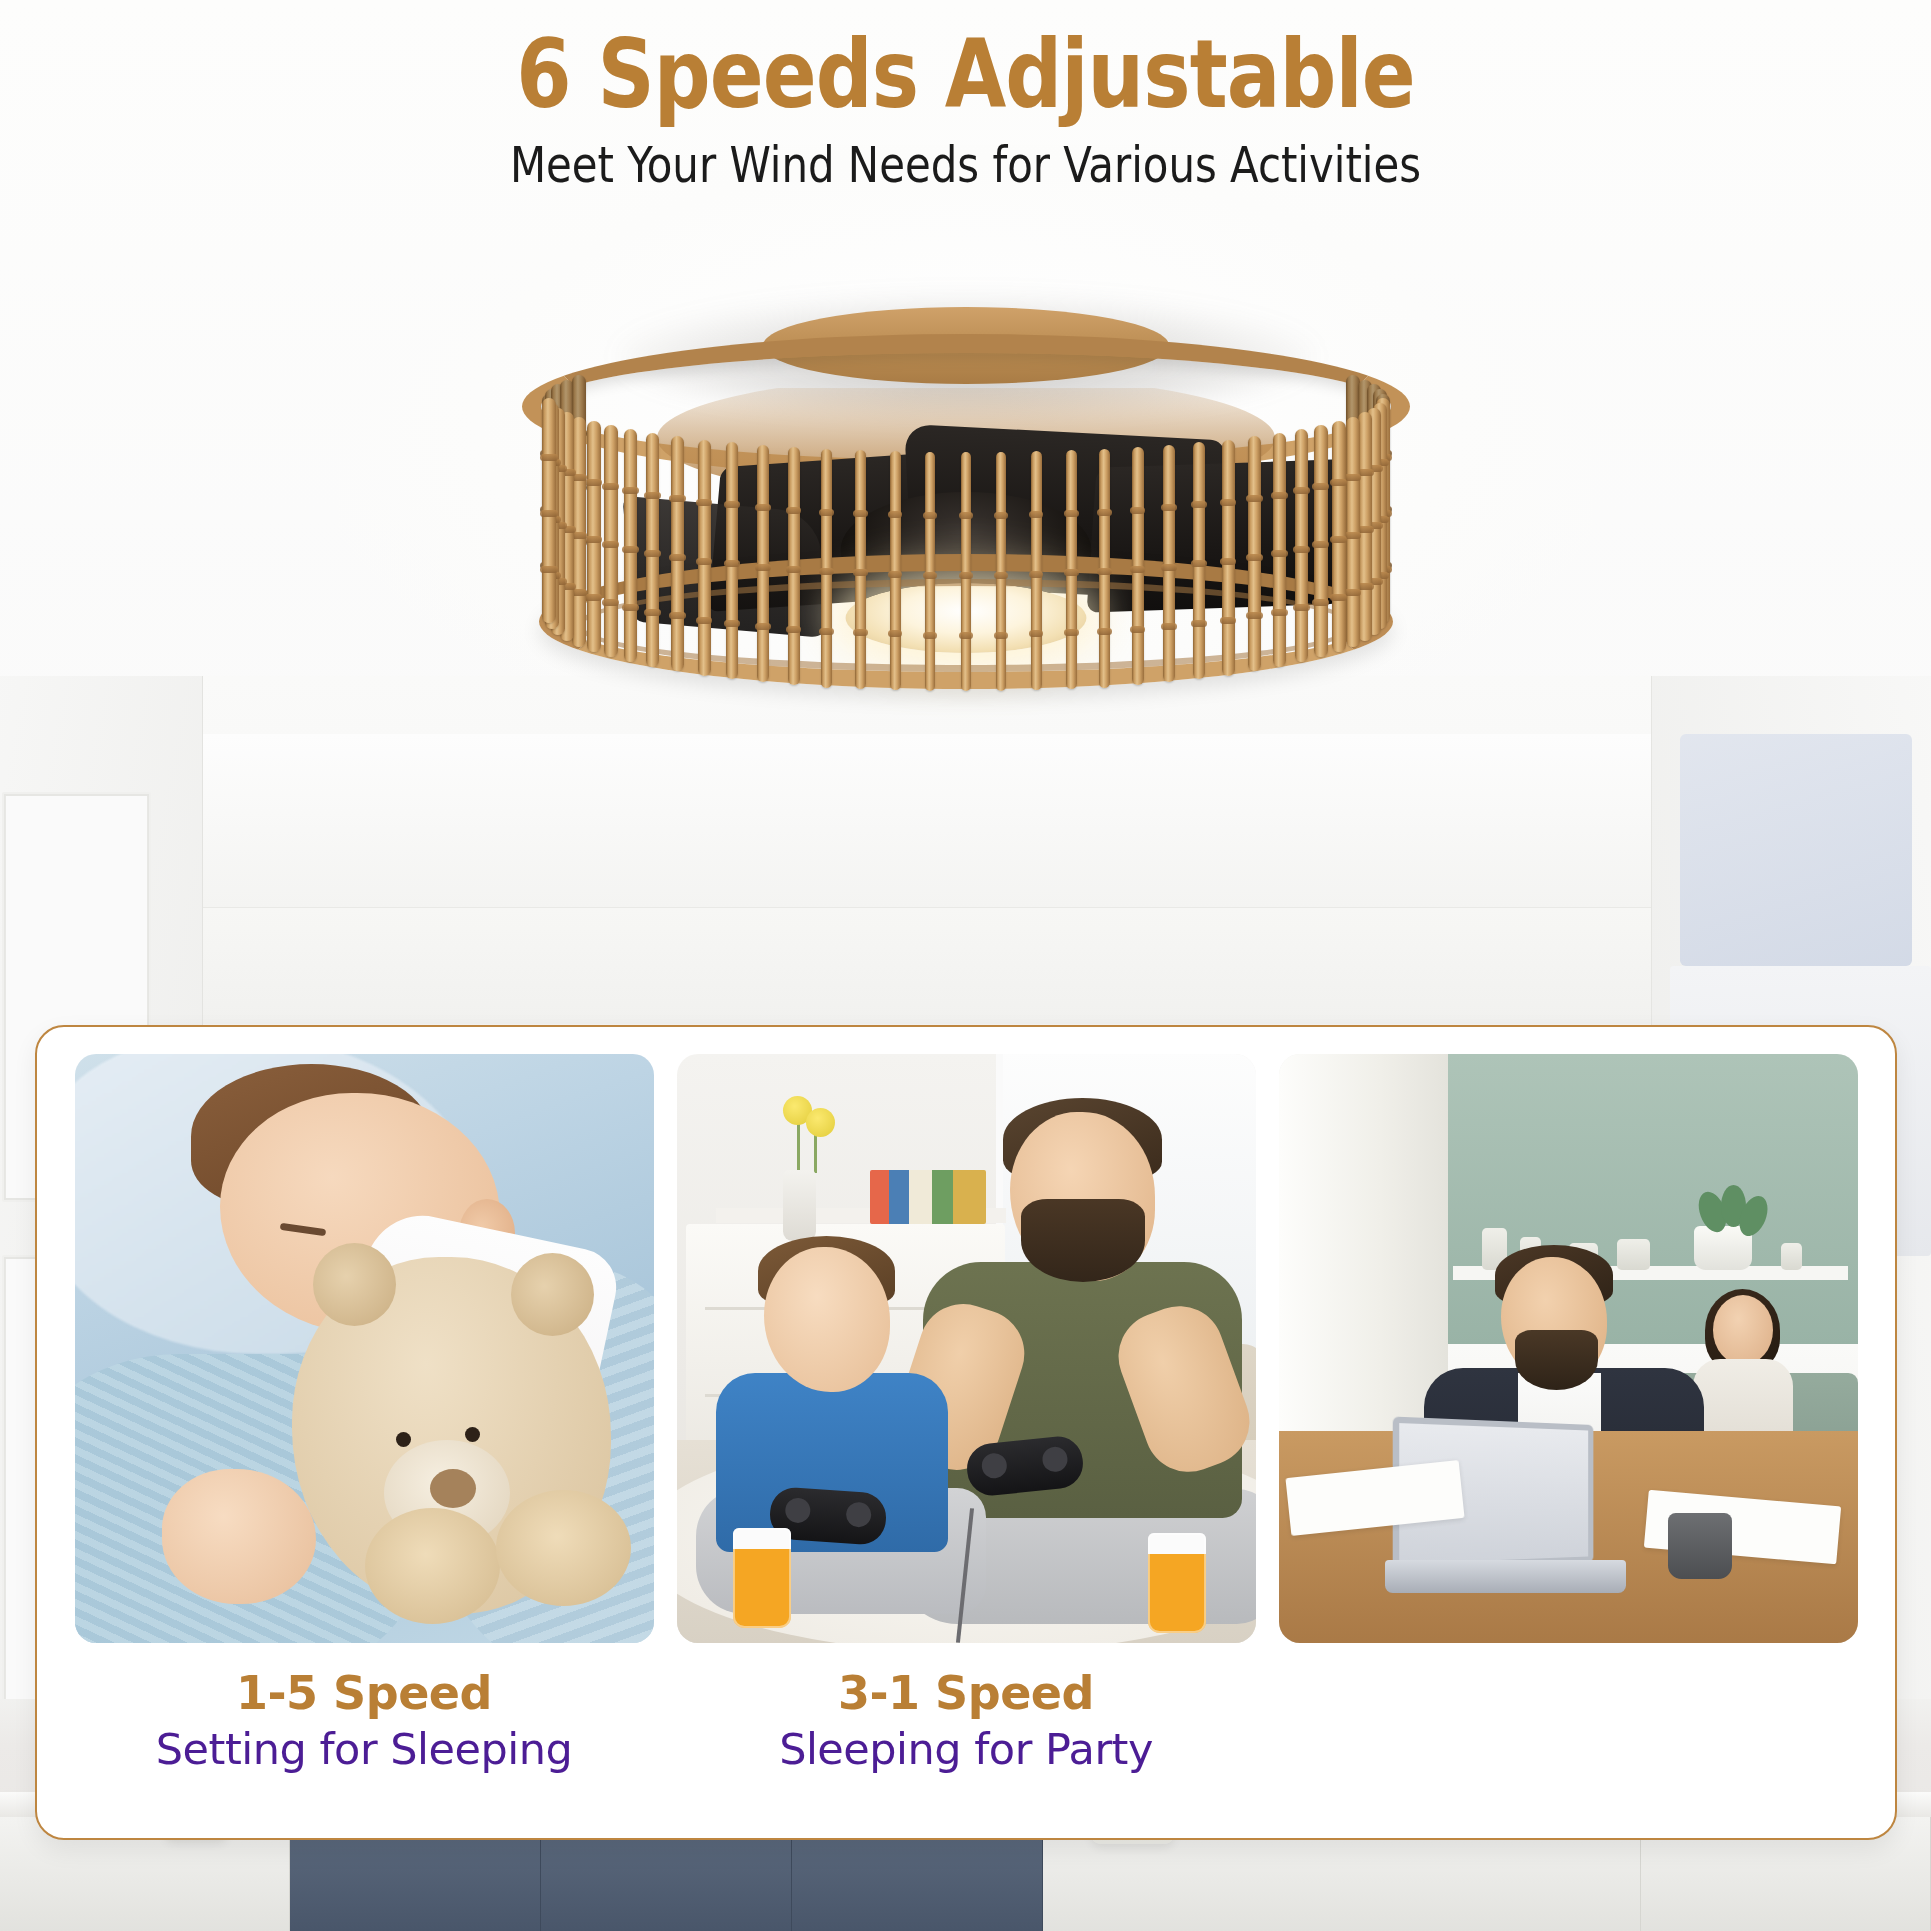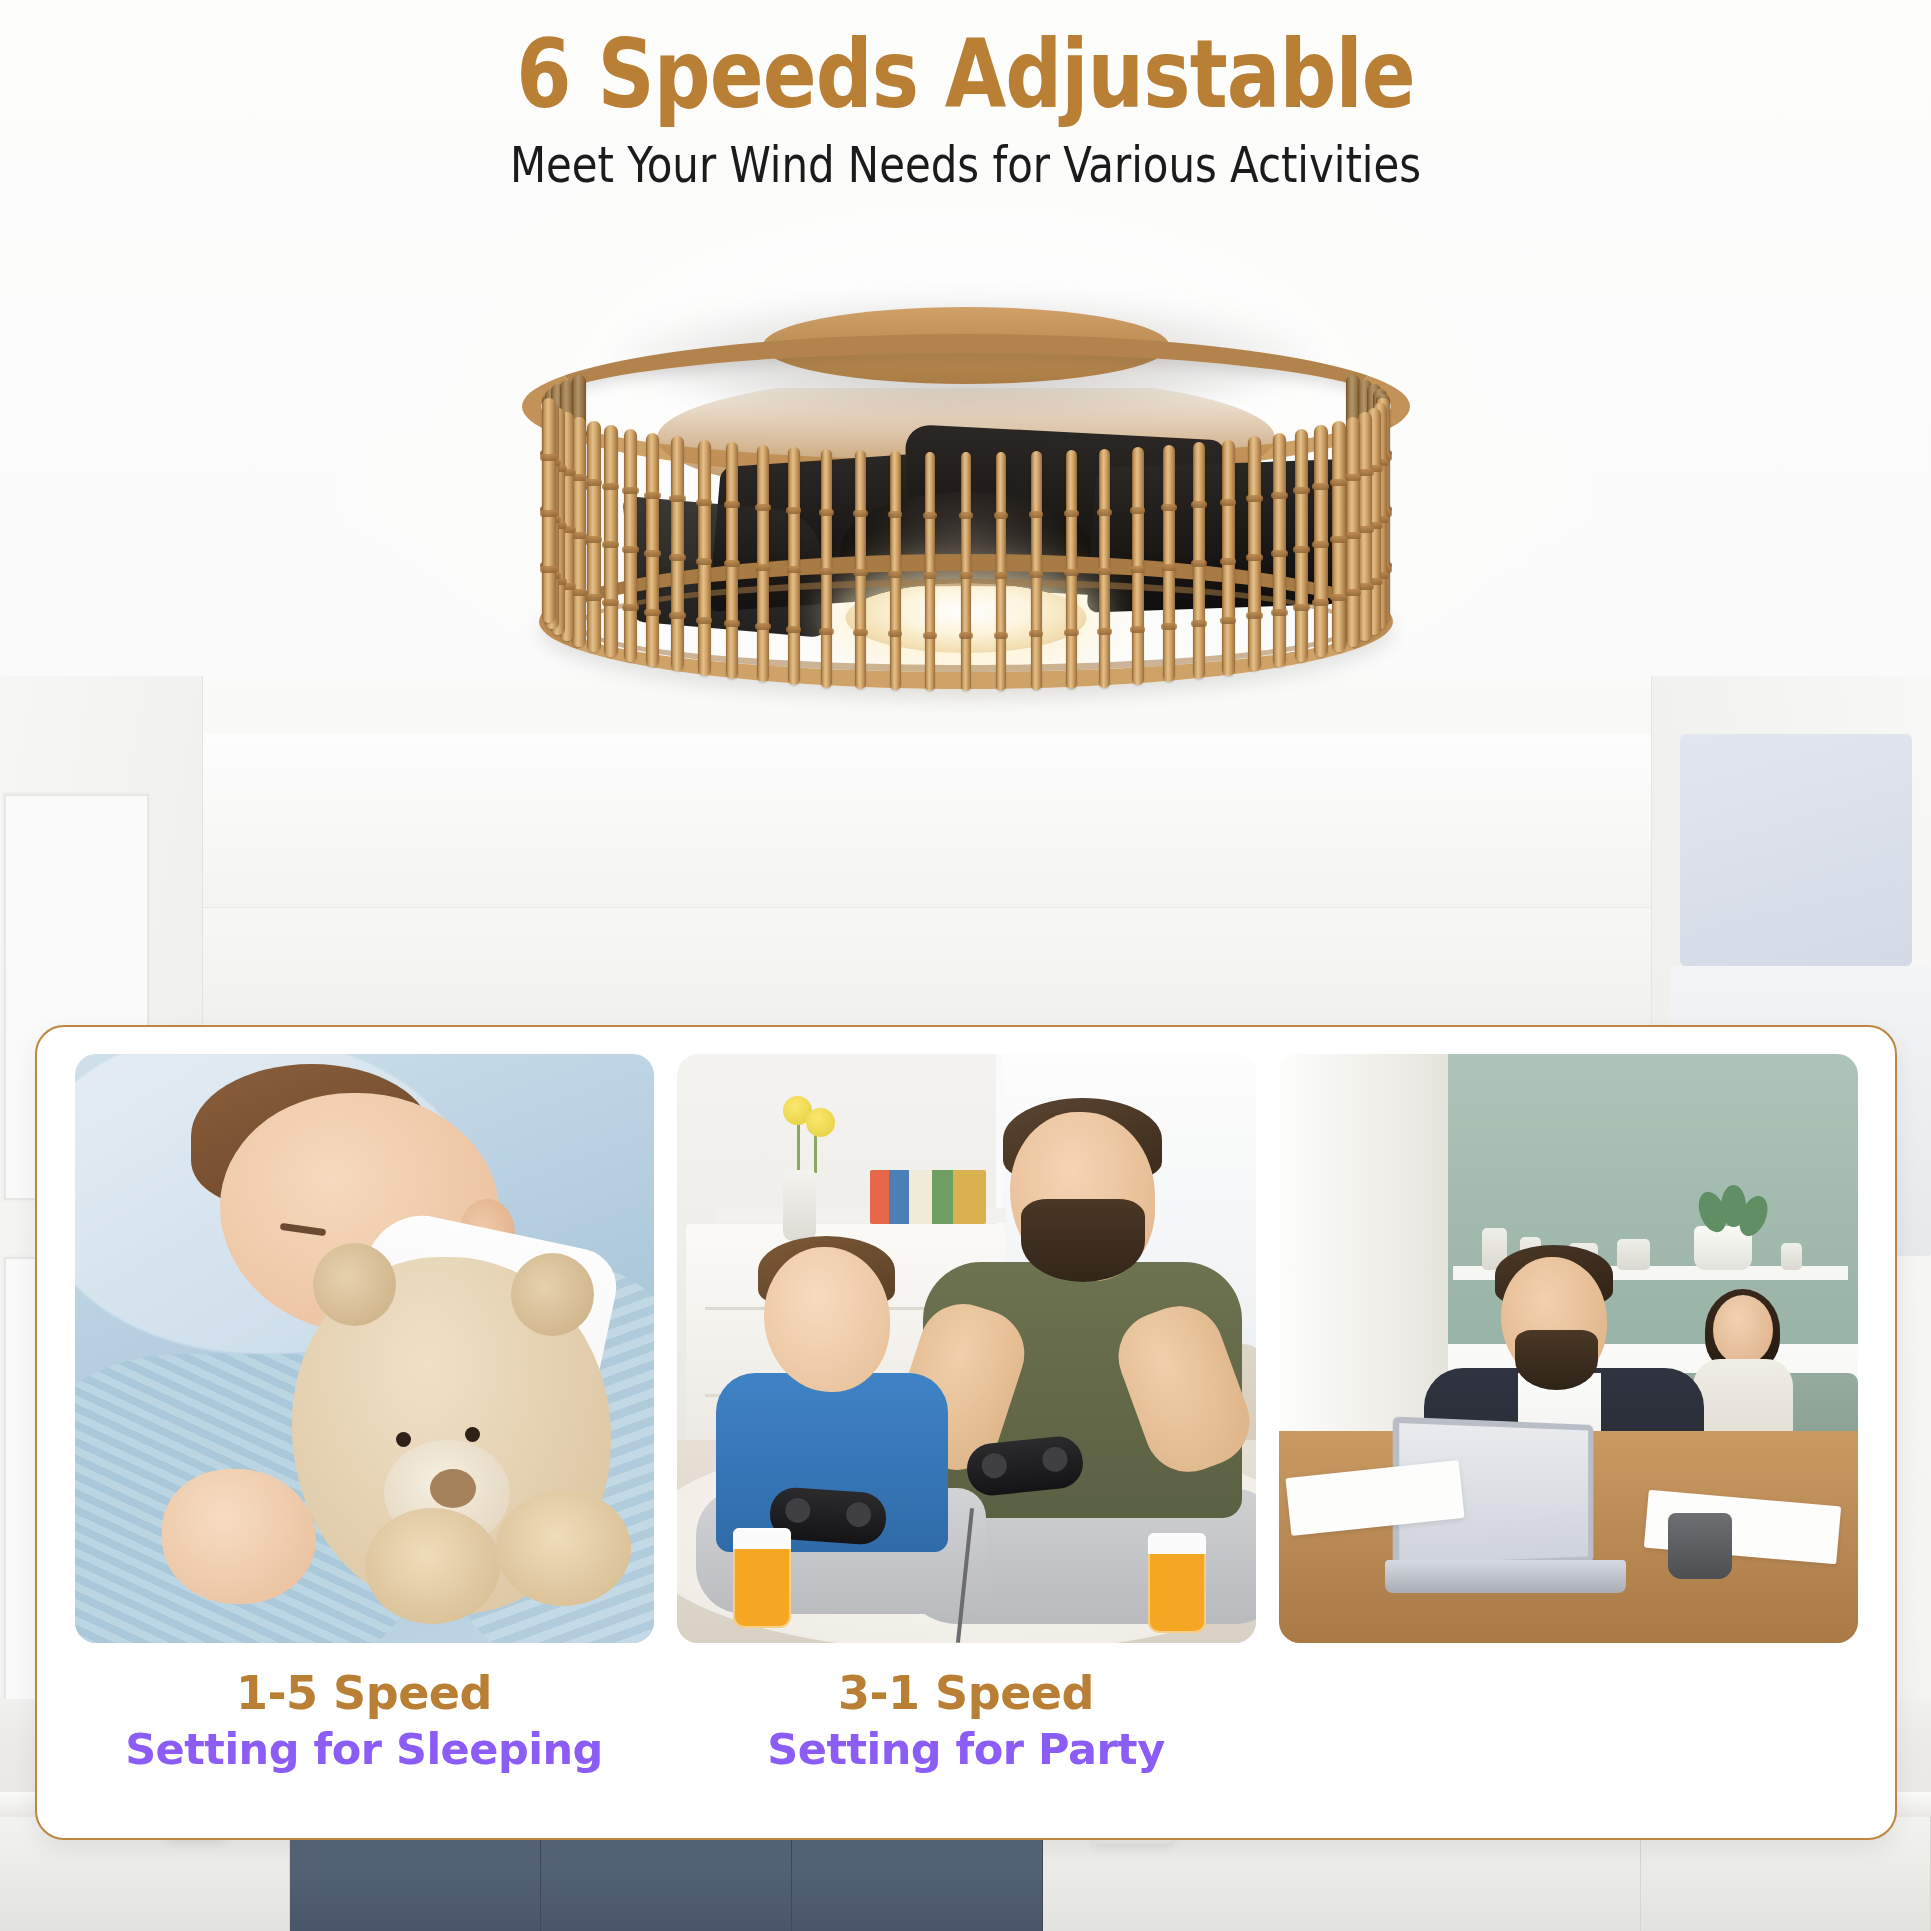--- a/index.html
+++ b/index.html
@@ -259,21 +259,21 @@
     border-radius:21px; overflow:hidden; position:relative;
   }
   .cap-main{
     margin-top:23px; text-align:center;
     font-size:46px; font-weight:700; color:#B97F35;
     font-family:"DejaVu Sans","Liberation Sans",sans-serif;
     letter-spacing:-0.5px;
   }
   .cap-sub{
     margin-top:3.9px; text-align:center;
-    font-size:43px; font-weight:700; color:#8b5cf6;
+    font-size:43px; font-weight:400; color:#4c1d95;
     font-family:"DejaVu Sans","Liberation Sans",sans-serif;
     letter-spacing:-0.5px;
   }
 
   
   .p1{ background:linear-gradient(160deg,#cfe0ea 0%,#bdd4e4 28%,#a9c6da 60%,#c2d9e6 100%); }
   .p1 .pillow{
     position:absolute; left:-39px; top:-19.3px; width:444px; height:319px;
     background:linear-gradient(150deg,#e6eef5,#c9dbe8);
     border-radius:40% 55% 45% 50%;
@@ -935,21 +935,21 @@
         <div class="kid-body"></div>
         <div class="kid-hair"></div>
         <div class="kid-head"></div>
         <div class="cable"></div>
         <div class="pad" style="left:290px;top:386px;transform:rotate(-6deg);"></div>
         <div class="pad" style="left:93px;top:436px;transform:rotate(4deg);"></div>
         <div class="juice" style="left:56px;bottom:15.4px;"></div>
         <div class="juice" style="right:50px;bottom:9.7px;"></div>
       </div>
       <div class="cap-main">3-1 Speed</div>
-      <div class="cap-sub">Setting for Party</div>
+      <div class="cap-sub">Sleeping for Party</div>
     </div>
 
     <div class="cell">
       <div class="photo p3">
         <div class="greenwall"></div>
         <div class="wainscot"></div>
         <div class="panel" style="left:193px;top:319px;"></div>
         <div class="panel" style="left:357px;top:319px;"></div>
         <div class="shelf"></div>
         <div class="jar" style="left:203px;top:174px;width:25px;height:42px;"></div>

